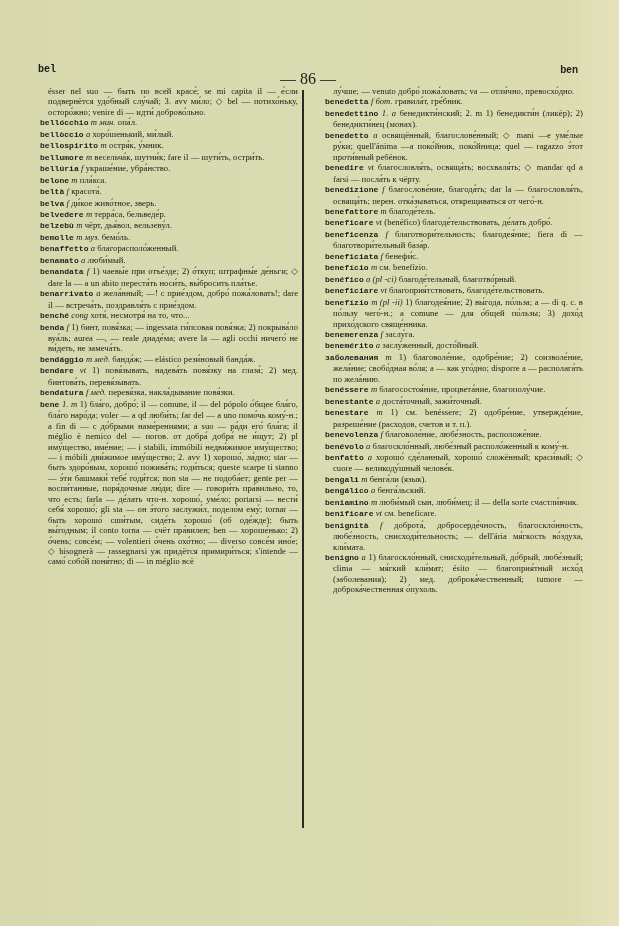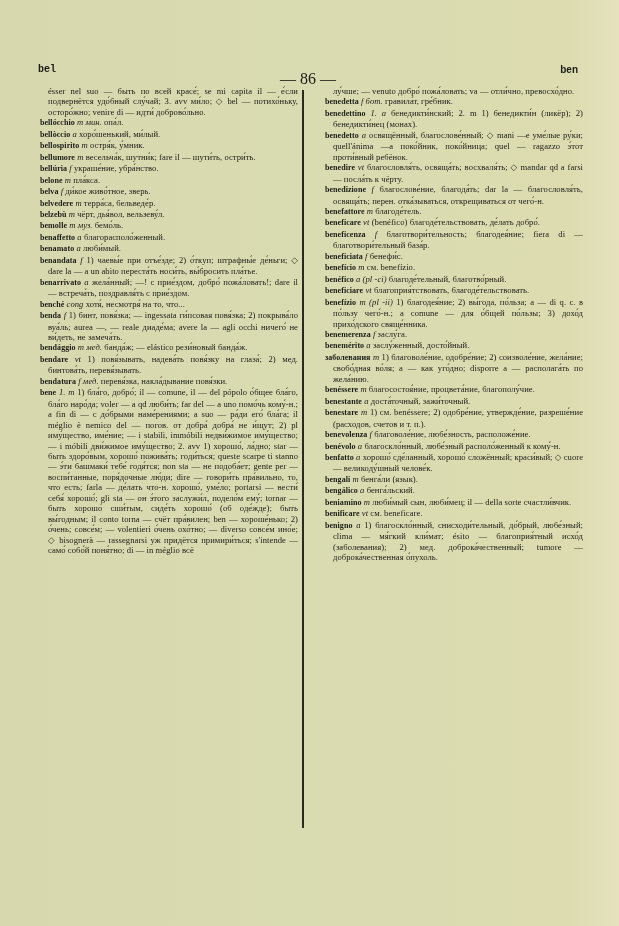--- a/index.html
+++ b/index.html
@@ -22,40 +22,41 @@
     font-size: 8.6px; line-height: 10.45px; letter-spacing: 0.05px;
   }
   .col.left { left: 40px; width: 258px; }
   .col.right { left: 325px; width: 258px; }
   .divider {
     position: absolute; left: 302px; top: 90px; width: 1.5px; height: 738px;
     background: #2a2a24;
   }
   .entry { text-indent: -8px; padding-left: 8px; text-align: justify; margin: 0; }
   .entry.cont { text-indent: 0; padding-left: 8px; }
-  .hw { font-weight: bold; font-family: Liberation Serif, serif; font-size: 8px; }
+  .hw { font-weight: bold; font-family: Liberation Mono, monospace; font-size: 8px; }
   .gr { font-style: italic; }
 </style>
 </head>
 <body>
 
 <div class="header">
   <span class="left">bel</span>
   <span class="center">— 86 —</span>
   <span class="right">ben</span>
 </div>
 
 <div class="col left" id="col-left">
     <p class="entry cont"><span>ésser nel suo — быть по всей красе́; se mi capita il — е́сли подвернётся удо́бный слу́чай; 3. avv ми́ло; ◇ bel — потихо́ньку, осторо́жно; venire di — идти́ доброво́льно.</span></p>
     <p class="entry"><span class="hw">bellócchio</span> <span class="gr">m мин.</span> <span>опа́л.</span></p>
     <p class="entry"><span class="hw">bellòccio</span> <span class="gr">a</span> <span>хоро́шенький, ми́лый.</span></p>
     <p class="entry"><span class="hw">bellospirito</span> <span class="gr">m</span> <span>остря́к, у́мник.</span></p>
     <p class="entry"><span class="hw">bellumore</span> <span class="gr">m</span> <span>весельча́к, шутни́к; fare il — шути́ть, остри́ть.</span></p>
     <p class="entry"><span class="hw">bellúria</span> <span class="gr">f</span> <span>украше́ние, убра́нство.</span></p>
     <p class="entry"><span class="hw">belone</span> <span class="gr">m</span> <span>пла́кса.</span></p>
+    <p class="entry"><span class="hw">beltà</span> <span class="gr">f</span> <span>красота́.</span></p>
     <p class="entry"><span class="hw">belva</span> <span class="gr">f</span> <span>ди́кое живо́тное, зверь.</span></p>
     <p class="entry"><span class="hw">belvedere</span> <span class="gr">m</span> <span>терра́са, бельведе́р.</span></p>
     <p class="entry"><span class="hw">belzebù</span> <span class="gr">m</span> <span>чёрт, дья́вол, вельзеву́л.</span></p>
     <p class="entry"><span class="hw">bemolle</span> <span class="gr">m муз.</span> <span>бемо́ль.</span></p>
     <p class="entry"><span class="hw">benaffetto</span> <span class="gr">a</span> <span>благорасполо́женный.</span></p>
     <p class="entry"><span class="hw">benamato</span> <span class="gr">a</span> <span>люби́мый.</span></p>
     <p class="entry"><span class="hw">benandata</span> <span class="gr">f</span> <span>1) чаевы́е при отъе́зде; 2) о́ткуп; штрафны́е де́ньги; ◇ dare la — a un abito переста́ть носи́ть, вы́бросить пла́тье.</span></p>
     <p class="entry"><span class="hw">benarrivato</span> <span class="gr">a</span> <span>жела́нный; —! с прие́здом, добро́ пожа́ловать!; dare il — встреча́ть, поздравля́ть с прие́здом.</span></p>
     <p class="entry"><span class="hw">benché</span> <span class="gr">cong</span> <span>хотя́, несмотря́ на то, что...</span></p>
     <p class="entry"><span class="hw">benda</span> <span class="gr">f</span> <span>1) бинт, повя́зка; — ingessata ги́псовая повя́зка; 2) покрыва́ло вуа́ль; aurea —, — reale диаде́ма; avere la — agli occhi ничего́ не ви́деть, не замеча́ть.</span></p>
@@ -86,14 +87,15 @@
     <p class="entry"><span class="hw">benéssere</span> <span class="gr">m</span> <span>благосостоя́ние, процвета́ние, благополу́чие.</span></p>
     <p class="entry"><span class="hw">benestante</span> <span class="gr">a</span> <span>доста́точный, зажи́точный.</span></p>
     <p class="entry"><span class="hw">benestare</span> <span class="gr">m</span> <span>1) см. benéssere; 2) одобре́ние, утвержде́ние, разреше́ние (расходов, счетов и т. п.).</span></p>
     <p class="entry"><span class="hw">benevolenza</span> <span class="gr">f</span> <span>благоволе́ние, любе́зность, расположе́ние.</span></p>
     <p class="entry"><span class="hw">benévolo</span> <span class="gr">a</span> <span>благоскло́нный, любе́зный располо́женный к кому́-н.</span></p>
     <p class="entry"><span class="hw">benfatto</span> <span class="gr">a</span> <span>хорошо́ сде́ланный, хорошо́ сложённый; краси́вый; ◇ cuore — великоду́шный челове́к.</span></p>
     <p class="entry"><span class="hw">bengali</span> <span class="gr">m</span> <span>бенга́ли (язык).</span></p>
     <p class="entry"><span class="hw">bengálico</span> <span class="gr">a</span> <span>бенга́льский.</span></p>
     <p class="entry"><span class="hw">beniamino</span> <span class="gr">m</span> <span>люби́мый сын, люби́мец; il — della sorte счастли́вчик.</span></p>
     <p class="entry"><span class="hw">benificare</span> <span class="gr">vt</span> <span>см. beneficare.</span></p>
+    <p class="entry"><span class="hw">benignità</span> <span class="gr">f</span> <span>доброта́, добросерде́чность, благоскло́нность, любе́зность, снисходи́тельность; — dell'ária мя́гкость во́здуха, кли́мата.</span></p>
     <p class="entry"><span class="hw">benigno</span> <span class="gr">a</span> <span>1) благоскло́нный, снисходи́тельный, до́брый, любе́зный; clima — мя́гкий кли́мат; ésito — благоприя́тный исхо́д (заболевания); 2) мед. доброка́чественный; tumore — доброка́чественная о́пухоль.</span></p>
   </div>
 
 </body></html>

